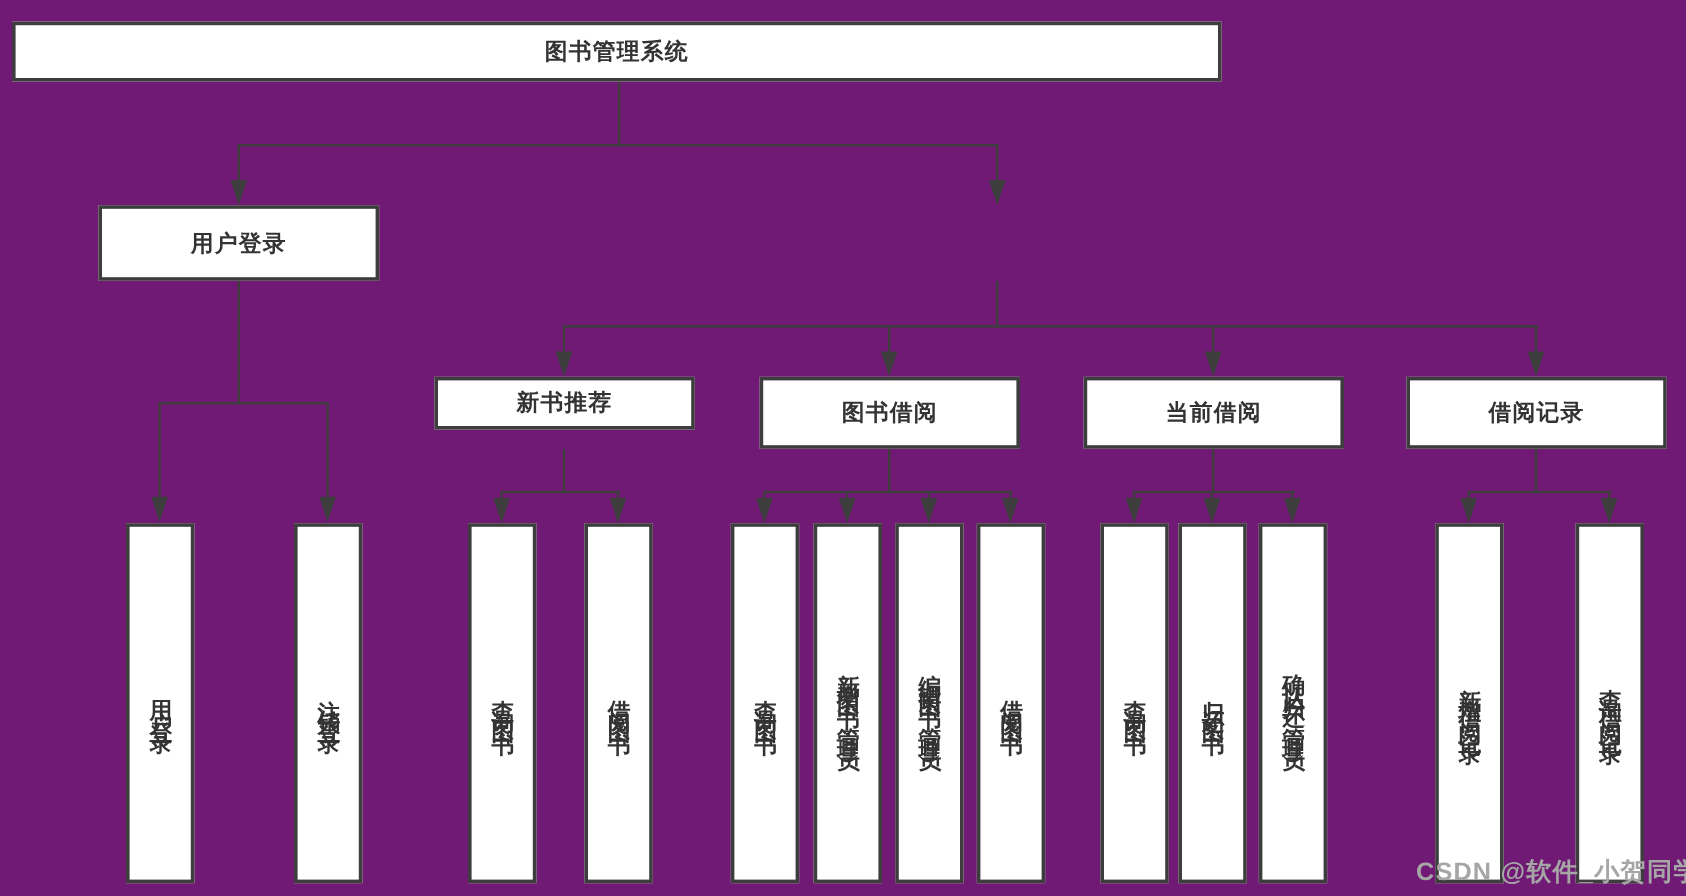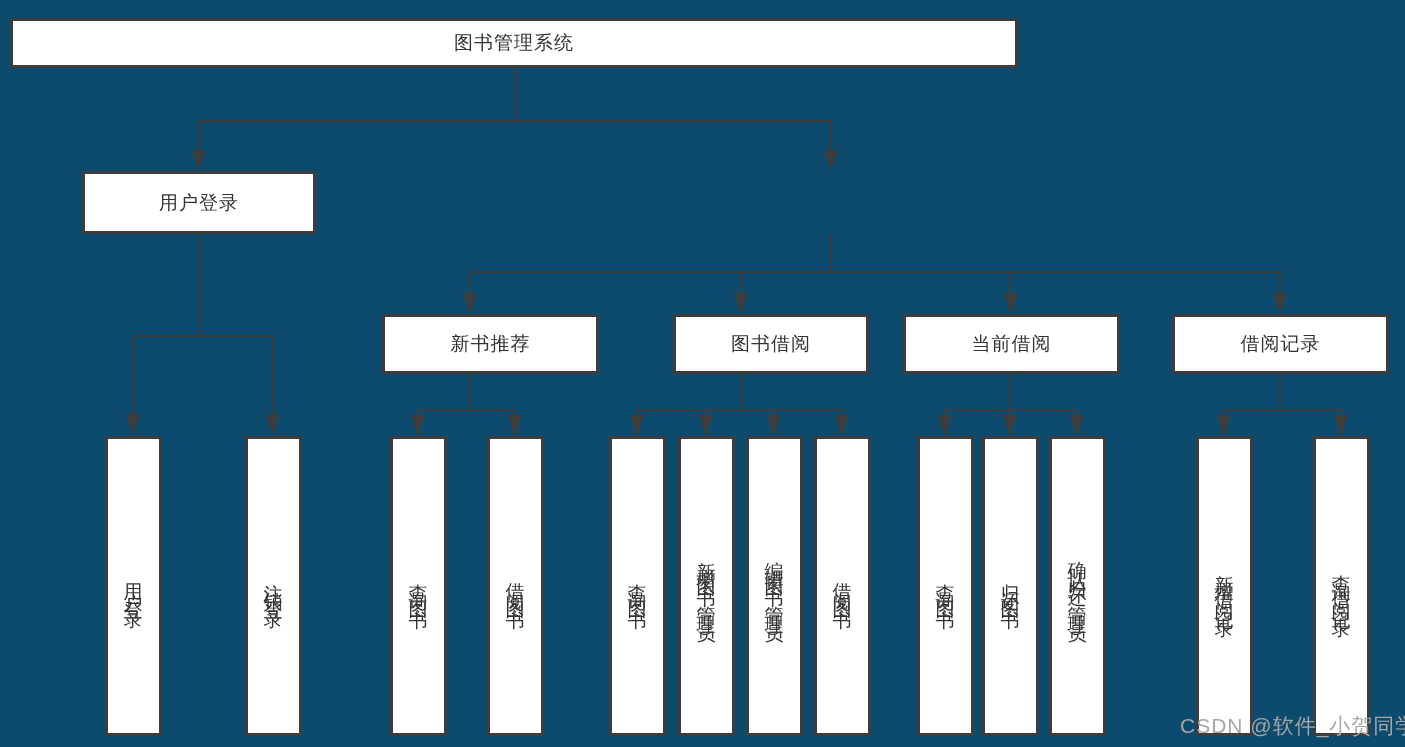--- a/index.html
+++ b/index.html
@@ -1,18 +1,18 @@
 <!DOCTYPE html>
 <html><head>
 <meta charset="utf-8">
 <style>
   html,body { margin:0; padding:0; background:#ffffff; }
   .stage {
-    position:relative; width:1405px; height:747px; background:#0c4a6e;
-    font-family:"Liberation Sans", sans-serif; color:#333333; overflow:hidden;
+    position:relative; width:1405px; height:747px; background:#701a75;
+    font-family:"Liberation Sans", sans-serif; color:#333333; overflow:hidden;font-weight:bold;
   }
   .node {
     position:absolute; box-sizing:border-box; background:#ffffff;
     border:3px solid #3d3d3d; display:flex; align-items:center; justify-content:center;
     font-size:19px; letter-spacing:1px; color:#333333; z-index:2;
   }
   .leaf { top:436px; height:300px; width:57px; }
   .vt {
     writing-mode:vertical-rl; text-orientation:mixed;
     font-size:19px; letter-spacing:9px; line-height:1; letter-spacing:9px;
@@ -34,24 +34,24 @@
 <div class="stage">
 
   <div class="node" style="left:10px; top:18px; width:1008px; height:50px;">
     <span>图书管理系统</span>
   </div>
 
   <div class="node" style="left:82px; top:171px; width:234px; height:63px;">
     <span>用户登录</span>
   </div>
 
-  <div class="node" style="left:362px; top:314px; width:217px; height:60px;margin-left:20px;">
+  <div class="node" style="left:362px; top:314px; width:217px; height:44px;">
     <span>新书推荐</span>
   </div>
-  <div class="node" style="left:633px; top:314px; width:196px; height:60px;margin-left:40px;">
+  <div class="node" style="left:633px; top:314px; width:217px; height:60px;">
     <span>图书借阅</span>
   </div>
   <div class="node" style="left:1172px; top:314px; width:217px; height:60px;">
     <span>借阅记录</span>
   </div>
   <div class="node" style="left:903px; top:314px; width:217px; height:60px;">
     <span>当前借阅</span>
   </div>
 
   <div class="node leaf" style="left:105px;">

